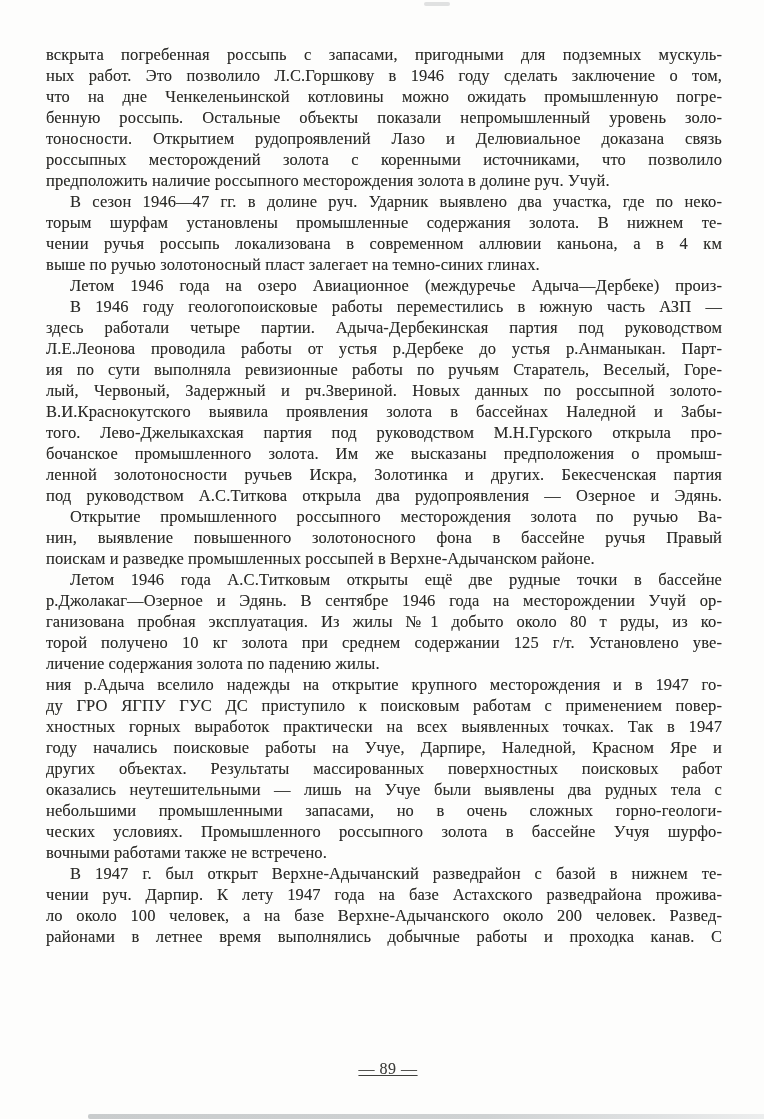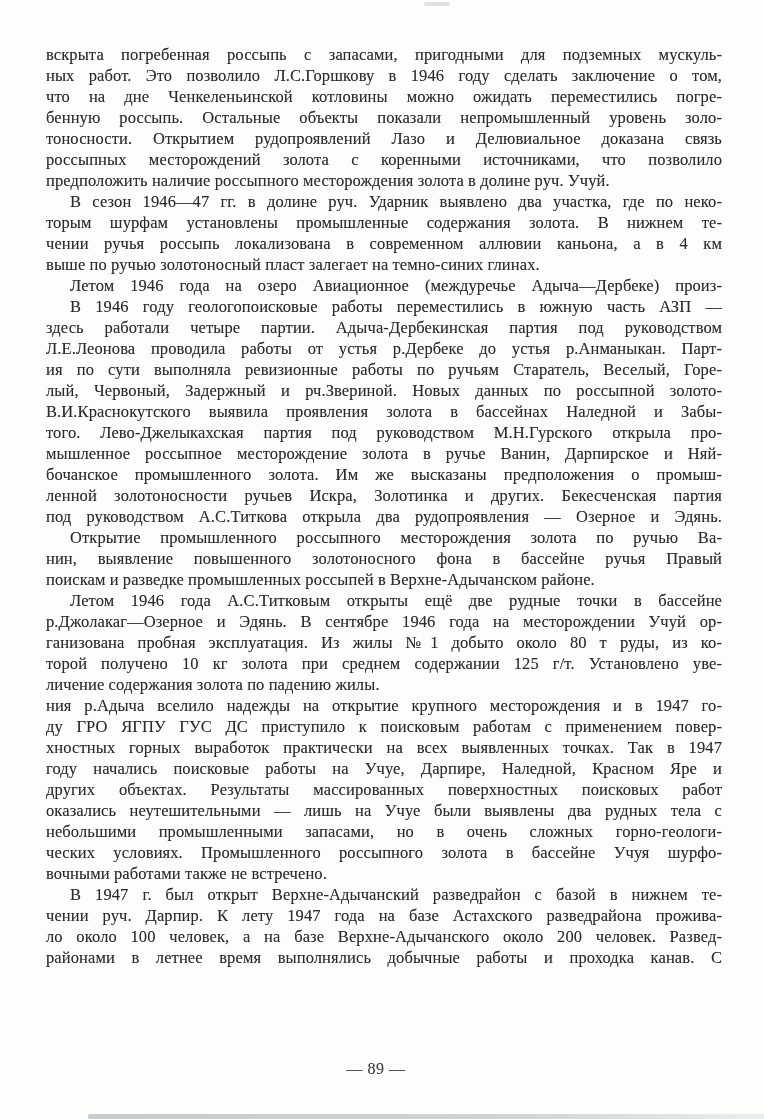--- a/index.html
+++ b/index.html
@@ -25,29 +25,30 @@
     text-align: justify;
     text-align-last: justify;
     white-space: normal;
     text-shadow: 0 0 0.5px rgba(43,43,40,0.38);
     letter-spacing: 0.1px;
   }
   .line.natural { text-align-last: left; }
   .line.indent { text-indent: 24px; }
   .page-number {
     position: absolute;
-    left: 38px;
+    left: 50px;
     width: 676px;
     top: 1058px;
     text-align: center;
     font-size: 16px;
     line-height: 21px;
     color: #3e3e3b;
     text-shadow: 0 0 0.5px rgba(62,62,59,0.35);
     letter-spacing: 0.5px;
+    text-decoration: underline;
   }
   .scan-bar {
     position: absolute;
     left: 88px;
     right: 0;
     bottom: 0;
     height: 5px;
     border-radius: 2px 0 0 2px;
     background: linear-gradient(to right, #c9cccd 0%, #cfd2d3 55%, #dfe1e2 78%, #f2f3f3 100%);
   }
@@ -62,38 +63,37 @@
   }
 </style>
 </head>
 <body>
 
 <div class="page">
   <div class="top-smudge"></div>
   <div class="text-block" id="text-block">
       <div class="line">вскрыта погребенная россыпь с запасами, пригодными для подземных мускуль-</div>
       <div class="line">ных работ. Это позволило Л.С.Горшкову в 1946 году сделать заключение о том,</div>
-      <div class="line">что на дне Ченкеленьинской котловины можно ожидать переместились погре-</div>
+      <div class="line">что на дне Ченкеленьинской котловины можно ожидать промышленную погре-</div>
       <div class="line">бенную россыпь. Остальные объекты показали непромышленный уровень золо-</div>
       <div class="line">тоносности. Открытием рудопроявлений Лазо и Делювиальное доказана связь</div>
       <div class="line">россыпных месторождений золота с коренными источниками, что позволило</div>
       <div class="line natural">предположить наличие россыпного месторождения золота в долине руч. Учуй.</div>
       <div class="line indent">В сезон 1946—47 гг. в долине руч. Ударник выявлено два участка, где по неко-</div>
       <div class="line">торым шурфам установлены промышленные содержания золота. В нижнем те-</div>
       <div class="line">чении ручья россыпь локализована в современном аллювии каньона, а в 4 км</div>
       <div class="line natural">выше по ручью золотоносный пласт залегает на темно-синих глинах.</div>
       <div class="line indent">Летом 1946 года на озеро Авиационное (междуречье Адыча—Дербеке) произ-</div>
       <div class="line indent">В 1946 году геологопоисковые работы переместились в южную часть АЗП —</div>
       <div class="line">здесь работали четыре партии. Адыча-Дербекинская партия под руководством</div>
       <div class="line">Л.Е.Леонова проводила работы от устья р.Дербеке до устья р.Анманыкан. Парт-</div>
       <div class="line">ия по сути выполняла ревизионные работы по ручьям Старатель, Веселый, Горе-</div>
       <div class="line">лый, Червоный, Задержный и рч.Звериной. Новых данных по россыпной золото-</div>
       <div class="line">В.И.Краснокутского выявила проявления золота в бассейнах Наледной и Забы-</div>
       <div class="line">того. Лево-Джелыкахская партия под руководством М.Н.Гурского открыла про-</div>
-      <div class="line">мышленное россыпное месторождение золота в ручье Ванин, Дарпирское и Няй-</div>
       <div class="line">бочанское промышленного золота. Им же высказаны предположения о промыш-</div>
       <div class="line">ленной золотоносности ручьев Искра, Золотинка и других. Бекесченская партия</div>
       <div class="line">под руководством А.С.Титкова открыла два рудопроявления — Озерное и Эдянь.</div>
       <div class="line indent">Открытие промышленного россыпного месторождения золота по ручью Ва-</div>
       <div class="line">нин, выявление повышенного золотоносного фона в бассейне ручья Правый</div>
       <div class="line natural">поискам и разведке промышленных россыпей в Верхне-Адычанском районе.</div>
       <div class="line indent">Летом 1946 года А.С.Титковым открыты ещё две рудные точки в бассейне</div>
       <div class="line">р.Джолакаг—Озерное и Эдянь. В сентябре 1946 года на месторождении Учуй ор-</div>
       <div class="line">ганизована пробная эксплуатация. Из жилы №1 добыто около 80 т руды, из ко-</div>
       <div class="line">торой получено 10 кг золота при среднем содержании 125 г/т. Установлено уве-</div>

